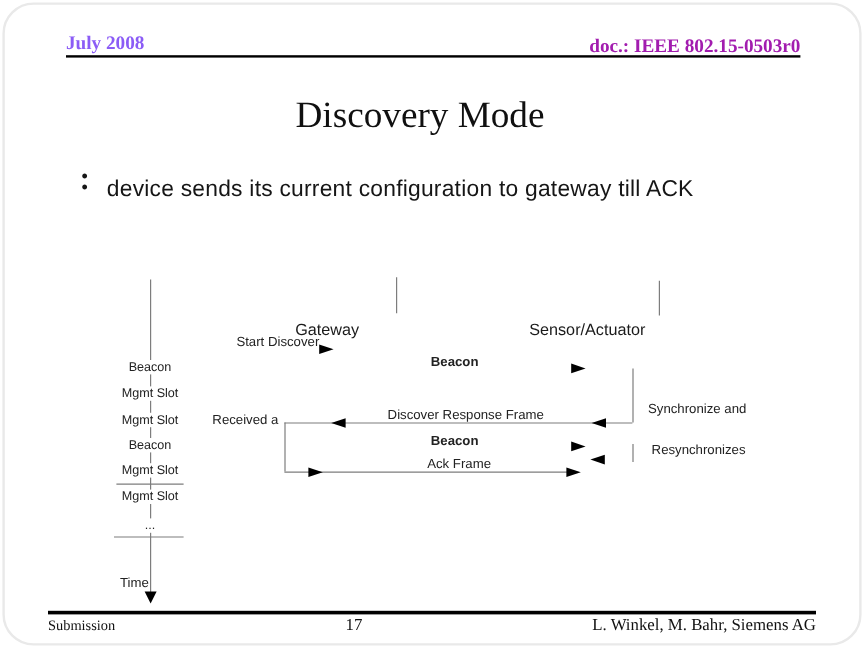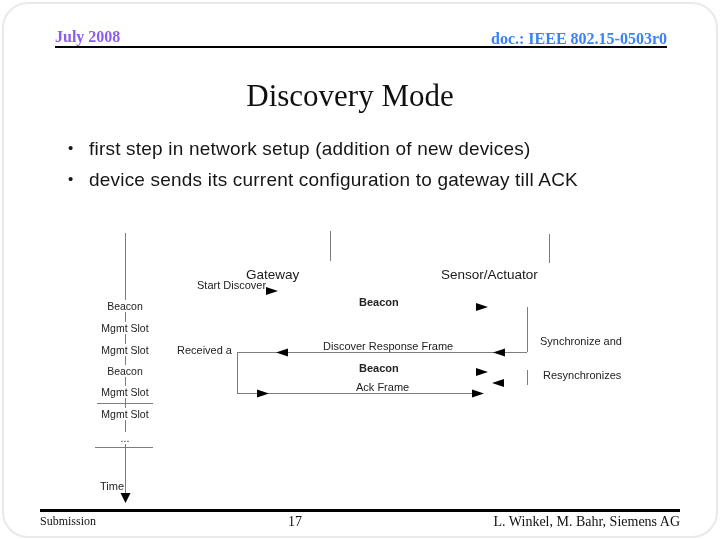--- a/index.html
+++ b/index.html
@@ -21,21 +21,21 @@
     border-radius: 26px;
   }
   .hdr-date {
     position: absolute; left: 55px; top: 28px;
     font-family: "Liberation Serif", serif;
     font-weight: bold; font-size: 16px; color: #8b5cf6;
   }
   .hdr-doc {
     position: absolute; right: 53px; top: 30px;
     font-family: "Liberation Serif", serif;
-    font-weight: bold; font-size: 16px; color: #3b82f6;
+    font-weight: bold; font-size: 16px; color: #a21caf;
   }
   .hdr-line {
     position: absolute; left: 55px; top: 46px;
     width: 612px; height: 2px; background: #000;
   }
   .title {
     position: absolute; left: 0; top: 78px;
     width: 700px; text-align: center;
     font-family: "Liberation Serif", serif;
     font-size: 31px; color: #101010;
@@ -105,21 +105,20 @@
 
   <div class="hdr-date">July 2008</div>
   <div class="hdr-doc">doc.: IEEE 802.15-0503r0</div>
   <div class="hdr-line"></div>
 
   <div class="title">Discovery Mode</div>
 
   <div class="bullets">
     <div class="bullet-row">
       <span class="bullet-dot">•</span>
-      <span>first step in network setup (addition of new devices)</span>
     </div>
     <div class="bullet-row">
       <span class="bullet-dot">•</span>
       <span>device sends its current configuration to gateway till ACK</span>
     </div>
   </div>
 
   <div class="diagram">
     <svg width="720" height="540" viewBox="0 0 720 540">
       <g stroke="#7d7d7d" stroke-width="1" fill="none">

